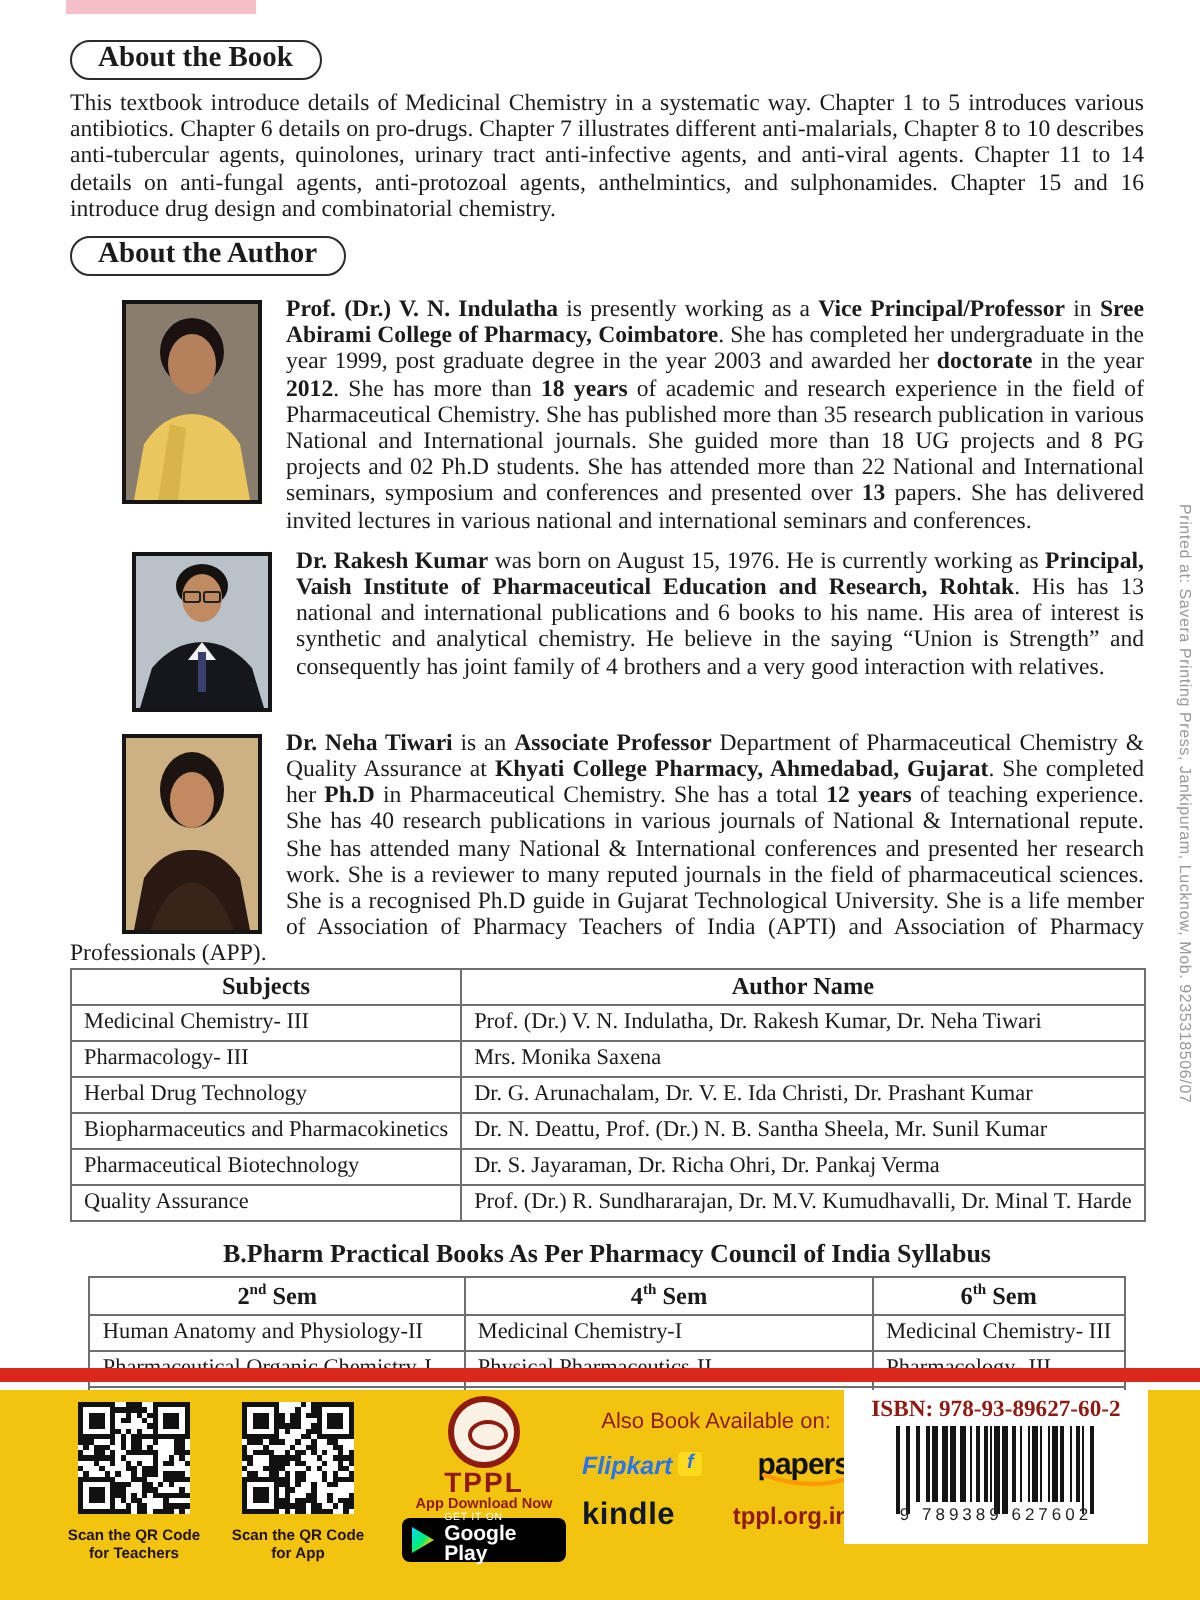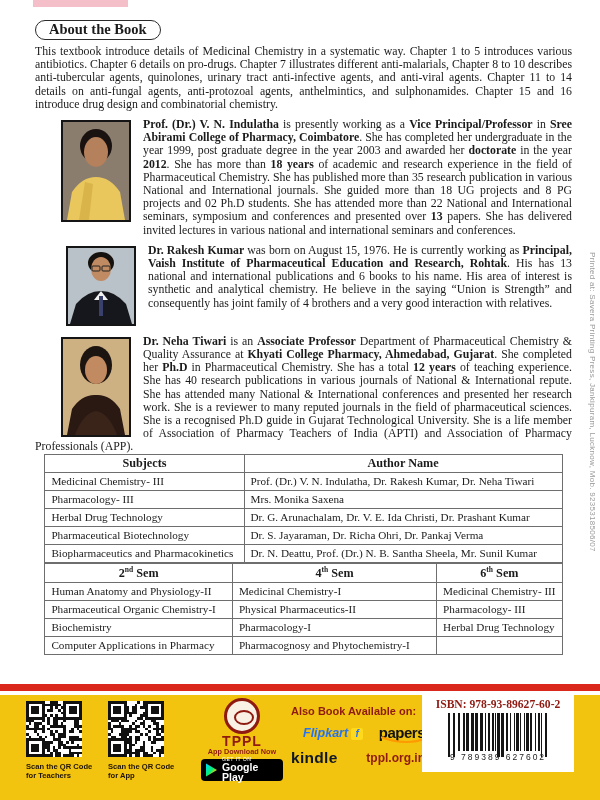--- a/index.html
+++ b/index.html
@@ -16,43 +16,43 @@
               font-size:0;line-height:0;display:block;}
   .bio2 .photo{margin-left:31px;}
   .rich sup{font-size:62%;}
   .tbl-title{text-align:center;font-weight:bold;font-size:13px;margin:8px 0 3px;}
   table{border-collapse:collapse;width:96.5%;margin:0 auto;font-size:11.2px;}
   th,td{border:1px solid #6e6e6e;padding:1px 6px;height:15px;text-align:left;
         white-space:nowrap;overflow:hidden;}
   th{text-align:center;font-size:12.2px;padding:1px 4px;}
   .red-line{position:absolute;left:0;top:684px;width:600px;height:7px;}
   .footer{position:absolute;left:0;top:695px;width:600px;height:105px;}
-  .qr-block{position:absolute;top:6px;width:82px;}
+  .qr-block{position:absolute;top:6px;width:82px;text-align:center;}
   .qr-block.q1{left:26px;} .qr-block.q2{left:108px;}
   .qr-svg{width:56px;height:56px;background:#fff;display:inline-block;}
   .qr-caption{font-family:"Liberation Sans",sans-serif;font-weight:bold;font-size:7.6px;
               line-height:1.15;color:#201409;margin-top:2px;}
   .tppl-block{position:absolute;left:196px;top:1px;width:92px;text-align:center;
               font-family:"Liberation Sans",sans-serif;}
   .tppl-logo{width:30px;height:30px;border-radius:50%;border:3px solid #8e1a10;background:#f8f1e4;
              margin:2px auto 0;position:relative;}
   .tppl-logo .inner{position:absolute;left:7px;top:9px;width:16px;height:11px;border-radius:50%;
              border:2px solid #8e1a10;}
   .tppl-name{font-weight:bold;font-size:14px;letter-spacing:1px;color:#8e1a10;line-height:1;}
   .app-dl{font-weight:bold;font-size:7.3px;color:#8e1a10;line-height:1.2;}
   .gp-badge{width:82px;height:22px;background:#000;border-radius:4px;margin:2px auto 0;
             display:flex;align-items:center;padding:0 5px;box-sizing:border-box;text-align:left;}
   .gp-text{margin-left:5px;color:#fff;line-height:1;}
   .gp-get{font-size:5.2px;letter-spacing:.4px;display:block;}
   .gp-play{font-size:10.5px;font-weight:bold;display:block;}
   .also-block{position:absolute;left:291px;top:10px;width:134px;
               font-family:"Liberation Sans",sans-serif;}
-  .also-title{font-weight:bold;font-size:11px;color:#8e1a10;}
+  .also-title{font-weight:normal;font-size:11px;color:#8e1a10;text-align:center;}
   .store-row{display:flex;justify-content:space-between;align-items:center;margin-top:7px;}
-  .flipkart-unit{display:flex;align-items:flex-end;margin-left:12px;}
+  .flipkart-unit{display:flex;align-items:flex-start;}
   .flipkart-word{font-style:italic;font-weight:bold;font-size:12.5px;color:#2874f0;}
   .flipkart-f{width:12px;height:12px;background:#ffd91c;border-radius:2px;margin-left:3px;
               color:#2874f0;font-weight:bold;font-style:italic;font-size:10px;line-height:12px;
               text-align:center;}
   .amazon-unit{position:relative;}
   .amazon-word{font-weight:bold;font-size:15px;color:#111;letter-spacing:-.5px;line-height:1;}
   .amazon-swoosh{position:absolute;left:1px;top:12px;}
   .kindle-word{font-weight:bold;font-size:15.5px;color:#0f172a;letter-spacing:.3px;}
   .site-word{font-weight:bold;font-size:12px;color:#8e1a10;}
   .isbn-block{position:absolute;right:26px;top:0;width:152px;height:77px;background:#fff;
@@ -75,20 +75,23 @@
 
   <div class="top-accent"></div>
 
   <div class="content">
 
     <div class="pill">
       <span>About the Book</span>
     </div>
     <p class="body-text rich"><span>This textbook introduce details of Medicinal Chemistry in a systematic way. Chapter 1 to 5 introduces various antibiotics. Chapter 6 details on pro-drugs. Chapter 7 illustrates different anti-malarials, Chapter 8 to 10 describes anti-tubercular agents, quinolones, urinary tract anti-infective agents, and anti-viral agents. Chapter 11 to 14 details on anti-fungal agents, anti-protozoal agents, anthelmintics, and sulphonamides. Chapter 15 and 16 introduce drug design and combinatorial chemistry.</span></p>
 
+    <div class="pill about-pill2">
+      <span>About the Author</span>
+    </div>
 
     <div class="bio bio1">
       <span class="photo">
         <svg width="66" height="98" viewBox="0 0 66 98" xmlns="http://www.w3.org/2000/svg">
           <rect width="66" height="98" fill="#8a7d6d"></rect>
           <ellipse cx="33" cy="24" rx="16" ry="17" fill="#1a1210"></ellipse>
           <ellipse cx="33" cy="30" rx="12" ry="15" fill="#b5805c"></ellipse>
           <path d="M4,98 L9,70 Q19,55 33,55 Q47,55 57,70 L62,98 Z" fill="#e9c75c"></path>
           <path d="M22,60 L16,98 L26,98 L30,62 Z" fill="#d9b44a"></path>
         </svg>
@@ -143,30 +146,35 @@
           </tr>
           <tr>
             <td>Pharmacology- III</td>
             <td>Mrs. Monika Saxena</td>
           </tr>
           <tr>
             <td>Herbal Drug Technology</td>
             <td>Dr. G. Arunachalam, Dr. V. E. Ida Christi, Dr. Prashant Kumar</td>
           </tr>
           <tr>
+            <td>Biopharmaceutics and Pharmacokinetics</td>
+            <td>Dr. N. Deattu, Prof. (Dr.)  N. B. Santha Sheela, Mr. Sunil Kumar</td>
+          </tr>
+          <tr>
             <td>Pharmaceutical Biotechnology</td>
             <td>Dr. S. Jayaraman, Dr. Richa Ohri, Dr. Pankaj Verma</td>
           </tr>
           <tr>
-            <td>Biopharmaceutics and Pharmacokinetics</td>
-            <td>Dr. N. Deattu, Prof. (Dr.)  N. B. Santha Sheela, Mr. Sunil Kumar</td>
+            <td>Quality Assurance</td>
+            <td>Prof. (Dr.) R. Sundhararajan, Dr. M.V. Kumudhavalli, Dr. Minal T. Harde</td>
           </tr>
         </tbody>
     </table>
 
+    <div class="tbl-title">B.Pharm Practical Books As Per Pharmacy Council of India Syllabus</div>
     <table>
       <colgroup>
           <col style="width:37%">
           <col style="width:41%">
           <col style="width:22%">
         </colgroup>
       <thead>
         <tr>
           <th class="rich"><span>2</span><sup>nd</sup><span> Sem</span></th>
           <th class="rich"><span>4</span><sup>th</sup><span> Sem</span></th>

